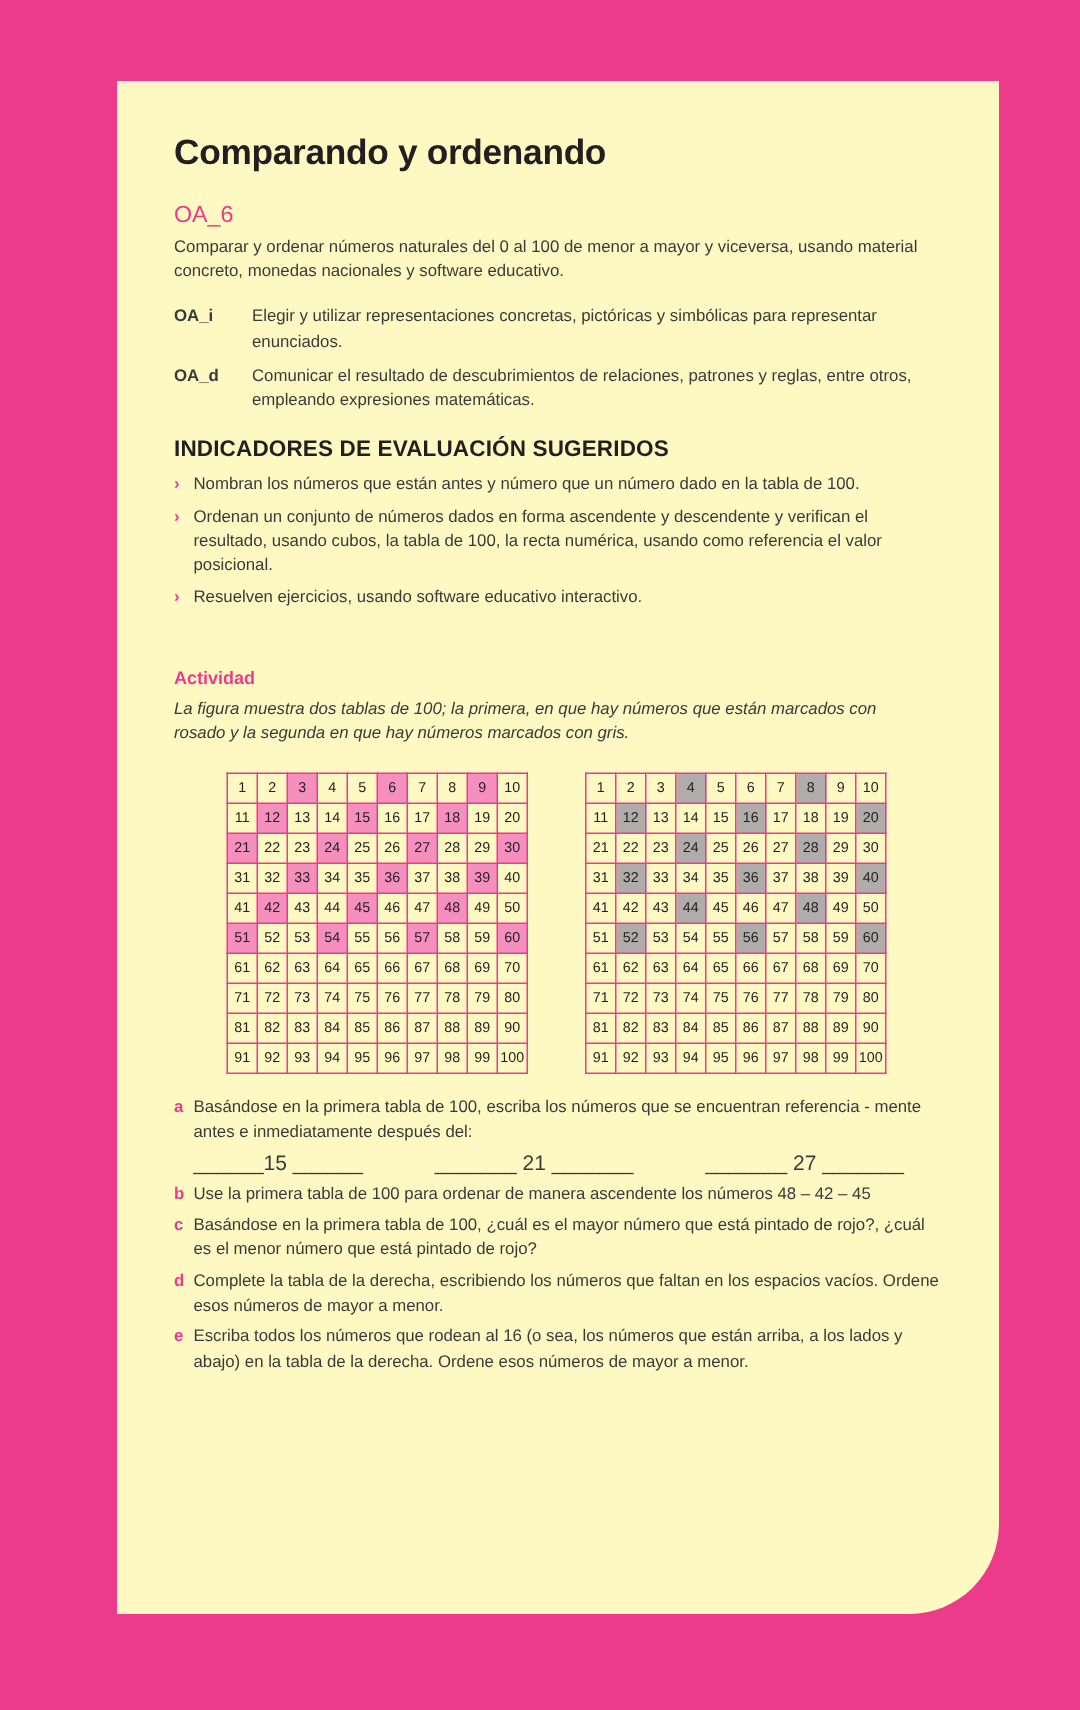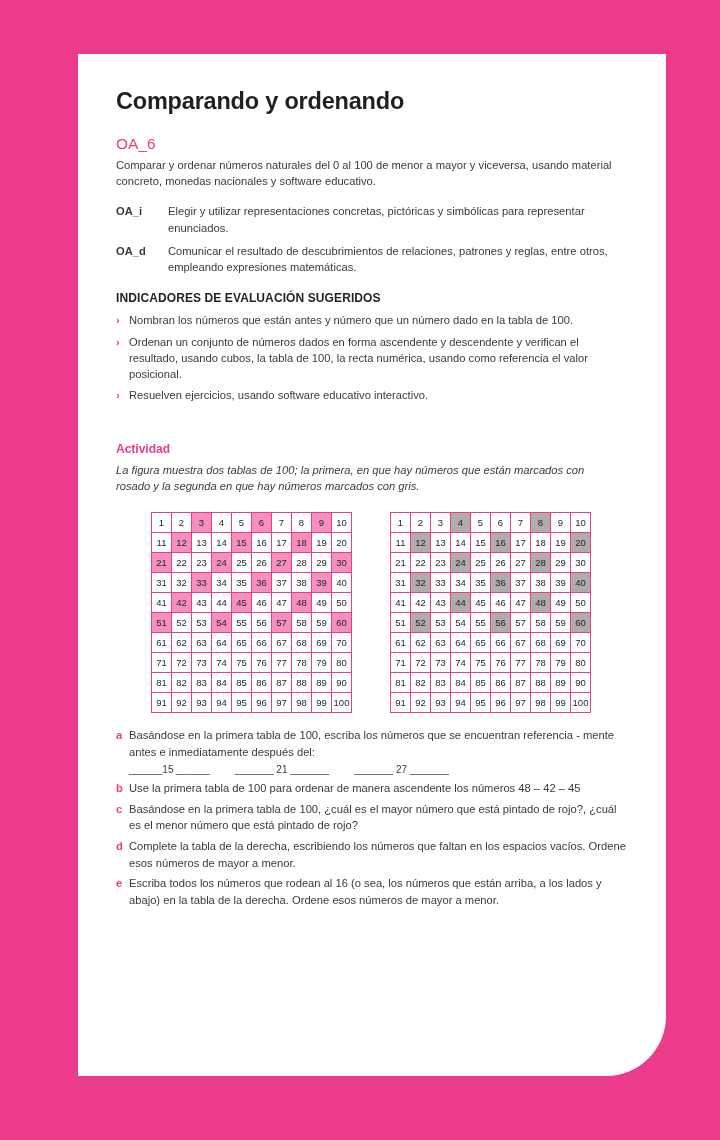--- a/index.html
+++ b/index.html
@@ -12,21 +12,21 @@
     background: #ec3b8b;
     font-family: "Liberation Sans", sans-serif;
     overflow: hidden;
   }
   .page {
     position: absolute;
     left: 78px;
     top: 54px;
     width: 588px;
     height: 1022px;
-    background: #ffffff;
+    background: #fef9c3;
     border-bottom-right-radius: 60px;
     box-sizing: border-box;
     padding: 34px 40px 0 38px;
   }
   .title {
     font-size: 23.5px;
     font-weight: bold;
     color: #231f20;
     letter-spacing: -0.2px;
     margin: 0 0 20px 0;
@@ -55,21 +55,21 @@
     font-weight: bold;
     color: #3a3a3a;
     width: 52px;
     flex: 0 0 52px;
   }
   .sub-oa .txt {
     flex: 1;
     max-width: 452px;
   }
   .ind-title {
-    font-size: 12px;
+    font-size: 15px;
     font-weight: bold;
     color: #231f20;
     margin: 16px 0 7px 0;
     letter-spacing: 0.1px;
   }
   .ind-item {
     display: flex;
     font-size: 11.2px;
     color: #3a3a3a;
     line-height: 1.45;
@@ -140,24 +140,24 @@
     font-weight: bold;
     width: 13px;
     flex: 0 0 13px;
   }
   .q .txt {
     flex: 1;
     max-width: 510px;
   }
   .blanks {
     display: flex;
-    font-size: 10px;
+    font-size: 14px;
     color: #3a3a3a;
     margin: 1px 0 5px 13px;
-    gap: 25px;
+    gap: 48px;
   }
   .blanks span {
     white-space: pre;
   }
 </style>
 </head>
 <body>
 
 <div class="page">
 

